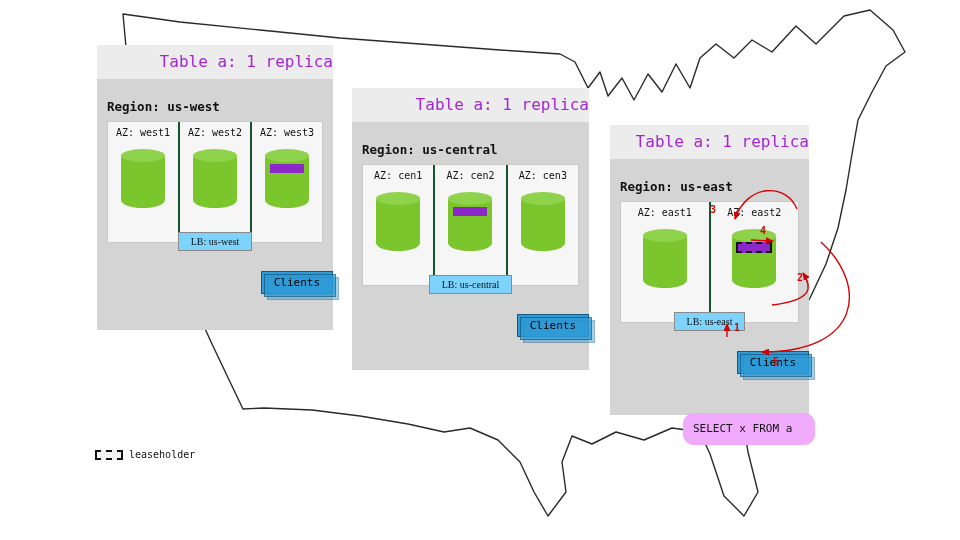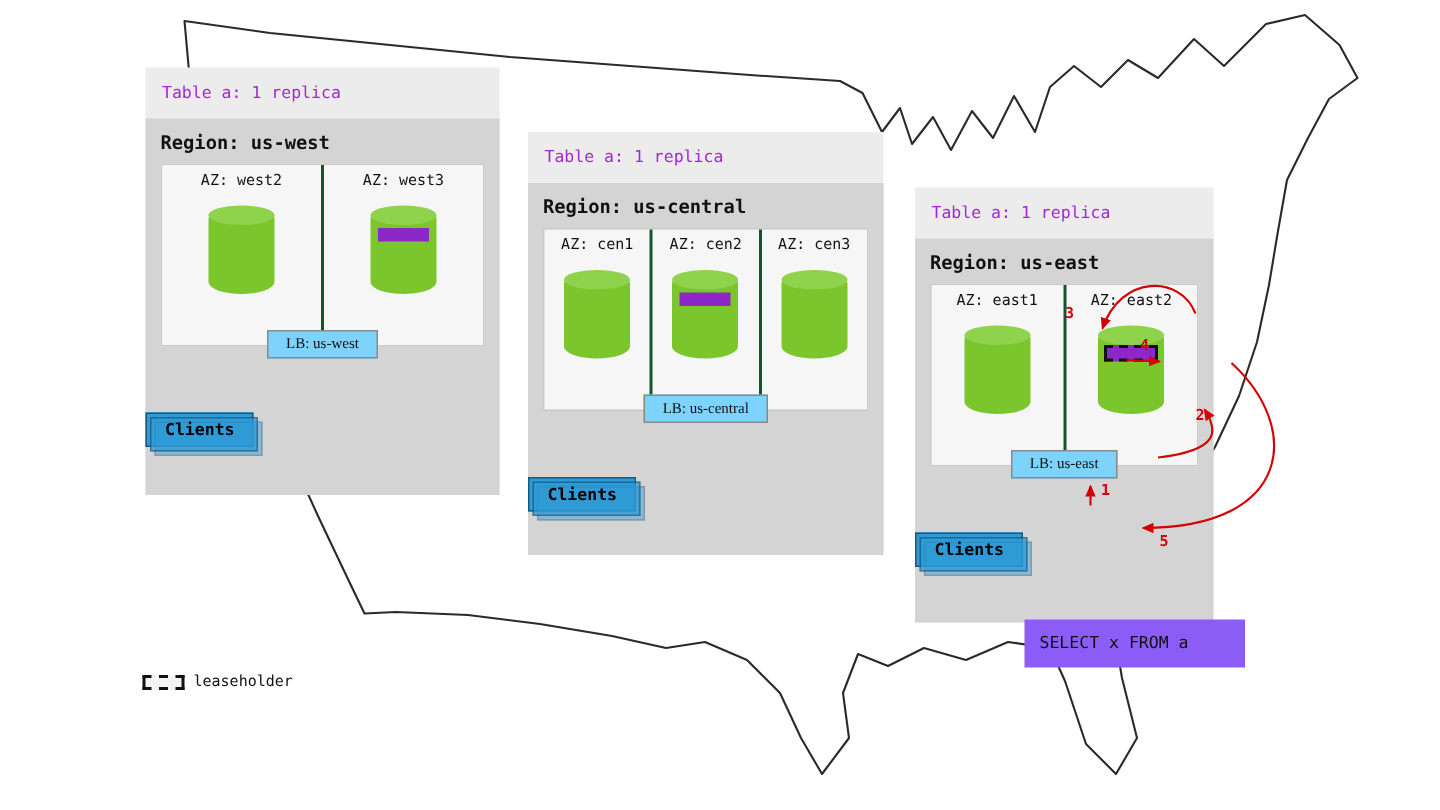--- a/index.html
+++ b/index.html
@@ -6,24 +6,24 @@
   html,body { width:960px; height:540px; background:#ffffff; overflow:hidden;
               font-family:"DejaVu Sans Mono","Liberation Mono",monospace; }
   #stage { position:relative; width:960px; height:540px; }
 
   
   #map-svg { position:absolute; left:0; top:0; z-index:0; }
 
   
   .panel { position:absolute; z-index:2; background:#ececec; }
   .panel-header { height:34px; line-height:34px; padding-left:11px;
-                  font-size:11px; color:#a326d4; letter-spacing:0; }
+                  font-size:16px; color:#a326d4; letter-spacing:0;text-align:right; }
   .region { position:absolute; left:0; right:0; top:34px; bottom:0; background:#d4d4d4; }
   .region-title { height:30px; line-height:32px; padding-left:10px;
-                  font-weight:bold; font-size:12.5px; color:#111; }
+                  font-weight:bold; font-size:12.5px; color:#111;margin-top:12px; }
   .az-box { margin:0 10px; height:122px; display:flex;
             background:#f6f6f6; border:1px solid #c9c9c9; }
   .az-col { flex:1; display:flex; flex-direction:column; align-items:center;
             border-left:2px solid #14532d; }
   .az-col:first-child { border-left:none; }
   .az-label { font-size:10px; padding:5px 0 6px; color:#111; white-space:nowrap; }
 
   
   .cyl { position:relative; width:44px; height:58px; background:#7cc62d;
          border-radius:22px / 8px; margin-top:6px; }
@@ -33,33 +33,33 @@
                  background:#8d28c8; z-index:1; }
   .replica-bar.leaseholder { top:12px; left:4px; width:36px; height:11px;
                  border:2px dashed #111; }
 
   
   .lb { position:relative; width:max-content; margin:-11px auto 0;
         background:#7dd3fc; border:1px solid #8a8a8a; font-size:10px;
         padding:3px 12px; color:#111; z-index:1;font-family:Liberation Serif, serif; }
 
   
-  .clients-wrap { text-align:left; margin-top:36px;font-weight:bold; }
+  .clients-wrap { text-align:right; margin-top:20px; }
   .clients { display:inline-block; position:relative; z-index:0;
              background:#2e9ad6; border:1px solid #16587f; color:#000;
              font-size:11px; padding:4px 12px; }
   .clients::before, .clients::after { content:""; position:absolute; inset:-1px;
              background:#2e9ad6; border:1px solid #16587f; z-index:-1; }
   .clients::before { transform:translate(6px,6px); opacity:.45; }
   .clients::after  { transform:translate(3px,3px); opacity:.75; }
 
   
-  .sql-box { position:absolute; left:683px; top:413px; width:147px; z-index:2;
-             background:#8b5cf6; padding:8px 10px; font-size:11px;
-             line-height:1.45; color:#111; }
+  .sql-box { position:absolute; left:683px; top:413px; width:132px; z-index:2;
+             background:#f0abfc; padding:8px 10px; font-size:11px;
+             line-height:1.45; color:#111;border-radius:11px; }
 
   
   .legend { position:absolute; left:95px; top:449px; z-index:2;
             display:flex; align-items:center; gap:6px; font-size:10px; color:#111;text-align:center; }
   .legend-swatch { width:28px; height:10px; background:#f4f4f4;
                    border:2px dashed #111; }
 
   
   #arrows-svg { position:absolute; left:0; top:0; z-index:3; pointer-events:none; }
   .arrow-num { position:absolute; z-index:4; color:#d40000; font-size:10px;
@@ -83,20 +83,26 @@
              L243 409 L231 384 L212 344 L192 300 L172 252 L156 204 L142 150
              L130 92 Z" fill="none" stroke="#2a2a2a" stroke-width="1.4" stroke-linejoin="round"></path>
   </svg>
 
   <div class="panel" style="left:97px; top:45px; width:236px; height:285px;">
     <div class="panel-header">Table a: 1 replica</div>
     <div class="region">
       <div class="region-title">Region: us-west</div>
       <div class="az-box">
         <div class="az-col">
+          <div class="az-label">AZ: west1</div>
+          <div class="cyl">
+            <div class="cyl-top"></div>
+          </div>
+        </div>
+        <div class="az-col">
           <div class="az-label">AZ: west2</div>
           <div class="cyl">
             <div class="cyl-top"></div>
           </div>
         </div>
         <div class="az-col">
           <div class="az-label">AZ: west3</div>
           <div class="cyl">
             <div class="cyl-top"></div>
             <div class="replica-bar"></div>

